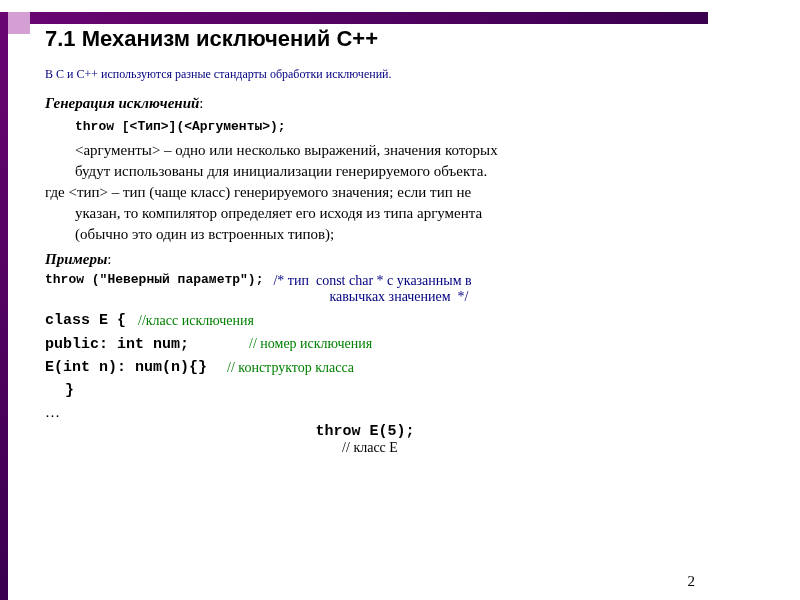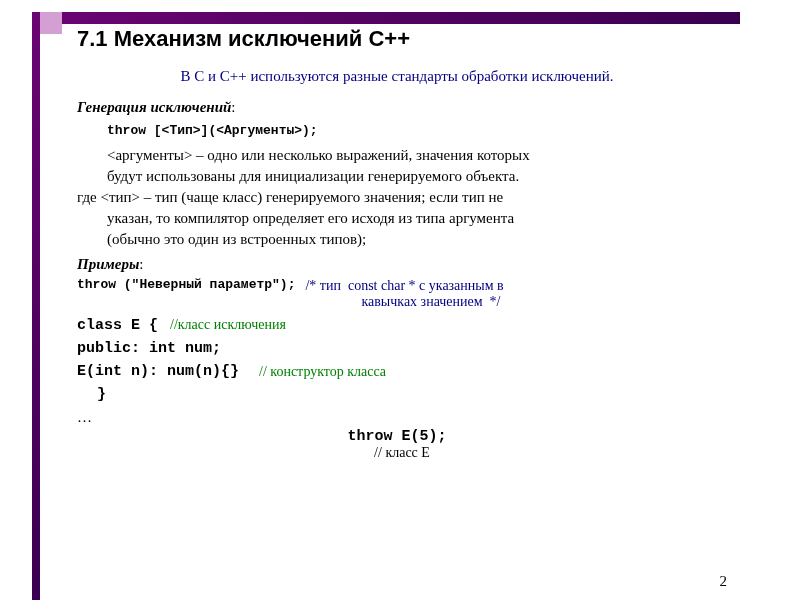--- a/index.html
+++ b/index.html
@@ -13,21 +13,20 @@
       color: #000;
       overflow: hidden;
     }
 
     .slide {
       width: 720px;
       height: 600px;
       background: #fff;
       position: relative;
       padding: 12px;
-      margin-left: 32px;
     }
 
     
     .top-bar {
       width: 100%;
       height: 12px;
       background: linear-gradient(to right, #6a0572, #3a0050);
     }
 
     
@@ -63,24 +62,23 @@
       font-family: Arial, sans-serif;
       font-size: 22px;
       font-weight: bold;
       color: #000;
       margin-bottom: 14px;
       margin-top: 4px;
     }
 
     .intro-text {
       color: #000080;
-      font-size: 15px;
+      font-size: 12px;
       margin-bottom: 10px;
       line-height: 1.4;
-      text-align: center;
     }
 
     .section-label {
       font-weight: bold;
       font-style: italic;
       font-size: 15px;
       margin-top: 4px;
       text-align: center;
     }
 
@@ -236,20 +234,21 @@
     </div>
 
 
     <div class="class-block">
       <div class="class-line">
         <span class="class-code">class E {</span>
         <span class="class-comment">//класс исключения</span>
       </div>
       <div class="class-line">
         <span class="class-code">    public: int num;</span>
+        <span class="class-comment" style="margin-left:60px;">// номер исключения</span>
       </div>
       <div class="class-line">
         <span class="class-code">            E(int n): num(n){}</span>
         <span class="class-comment" style="margin-left:20px;">// конструктор класса</span>
       </div>
       <div class="class-line">
         <span class="class-code" style="margin-left:20px;">    }</span>
       </div>
     </div>
 

